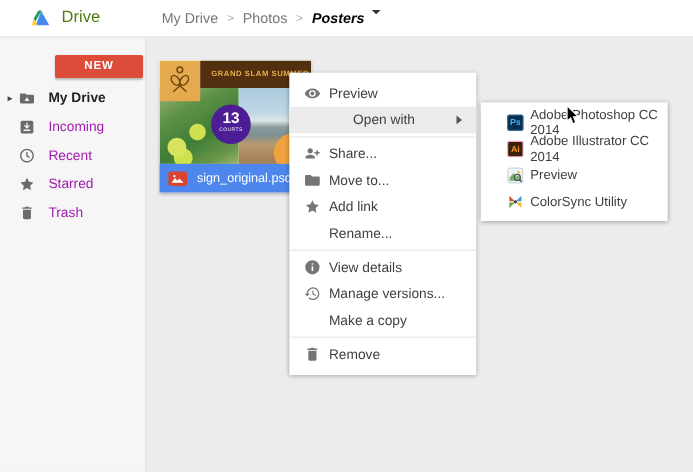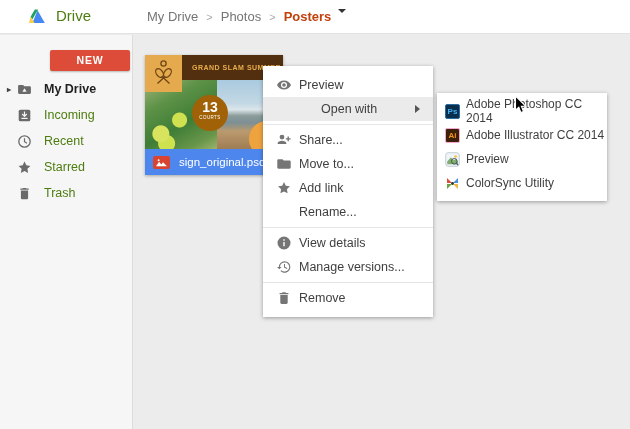--- a/index.html
+++ b/index.html
@@ -13,34 +13,34 @@
 
   
   .header { position:absolute; top:0; left:0; right:0; height:34px; background:#fff;
             border-bottom:1px solid #e2e2e2; z-index:5; }
   .logo { position:absolute; left:29px; top:9px; }
   .app-name { position:absolute; left:56px; top:7px; font-size:15px; color:#4d7c0f; }
   .breadcrumb { position:absolute; left:147px; top:0; height:33px; display:flex; align-items:center;
                 font-size:13px; color:#757575; }
   .crumb { cursor:pointer; }
   .crumb-sep { margin:0 8px; color:#aaa; font-size:11px; }
-  .crumb-current { color:#c2410c; font-weight:bold; display:flex; cursor:pointer; }
+  .crumb-current { color:#000000; font-weight:bold; display:flex; cursor:pointer;font-style:italic; }
   .caret-down { display:inline-block; margin-left:7px; width:0; height:0;
                 border-left:4px solid transparent; border-right:4px solid transparent;
                 border-top:4px solid #333; }
 
   
   .sidebar { position:absolute; top:35px; left:0; width:133px; bottom:0; background:#f6f6f6;
              border-right:1px solid #dcdcdc; }
   .new-btn { position:absolute; left:16px; top:15px; width:80px; height:21px; background:#dd4b39;
              color:#fff; font-size:10.5px; font-weight:bold; letter-spacing:.8px; text-align:center;
              line-height:21px; border-radius:2px; box-shadow:0 1px 2px rgba(0,0,0,.25); cursor:pointer;margin-left:34px; }
   .nav { position:absolute; top:41px; left:0; right:0; }
   .nav-item { height:26px; display:flex; align-items:center; padding-left:7px;
-              font-size:12.5px; color:#4d7c0f; cursor:pointer; }
+              font-size:12.5px; color:#a21caf; cursor:pointer; }
   .nav-item .disc { width:10px; font-size:8px; color:#444; }
   .nav-item .nicon { width:15px; height:15px; margin-right:12px; flex:none; }
   .nav-item.active { font-weight:bold; color:#1f1f1f; }
 
   
   .tile { position:absolute; left:145px; top:55px; width:138px; height:120px; background:#fff;
           box-shadow:0 1px 3px rgba(0,0,0,.3); z-index:1; cursor:pointer; }
   .poster { position:absolute; left:0; top:0; right:0; height:94px; overflow:hidden; background:#fff; }
   .photo-left { position:absolute; left:0; top:25px; width:72px; height:69px;
     background:
@@ -49,21 +49,21 @@
       radial-gradient(circle at 30% 92%, #cde24e 0 8px, rgba(0,0,0,0) 9px),
       linear-gradient(150deg, #a3b57a 0%, #5d9247 30%, #3f7d36 60%, #68964a 85%, #9db36b 100%); }
   .photo-right { position:absolute; left:72px; top:25px; right:0; height:69px;
     background:
       linear-gradient(180deg, #a9cadf 0%, #c3d8e4 34%, #dce6ea 43%, #8a9b99 52%, #7d8f95 62%, #b99a6e 74%, #ad8a5f 88%, #9e7d55 100%); }
   .gold-square { position:absolute; left:0; top:0; width:37px; height:37px; background:#e6aa4e; }
   .banner { position:absolute; left:37px; right:0; top:0; height:25px; background:#52300f;
             color:#e9ad4b; font-size:7px; font-weight:bold; letter-spacing:.5px;
             display:flex; align-items:center; padding-left:10px; white-space:nowrap; overflow:hidden; }
   .badge { position:absolute; border-radius:50%; color:#fff; text-align:center; }
-  .badge-green { left:47px; top:40px; width:36px; height:36px; background:#a16207; padding-top:5px; }
+  .badge-green { left:47px; top:40px; width:36px; height:36px; background:#4c1d95; padding-top:5px; }
   .badge-green .num { font-size:14px; font-weight:bold; line-height:14px; }
   .badge-green .lbl { font-size:4.5px; letter-spacing:.4px; line-height:7px; }
   .badge-orange { left:104px; top:66px; width:36px; height:36px; background:#efa33f; padding-top:6px; }
   .badge-orange .num { font-size:14px; font-weight:bold; line-height:14px; }
   .namebar { position:absolute; left:0; right:0; bottom:0; height:26px; background:#4d86ec;
              display:flex; align-items:center; padding-left:8px; }
   .namebar .fname { color:#fff; font-size:11.5px; margin-left:9px; white-space:nowrap; }
   .ftype-icon { width:17px; height:13px; background:#d8442f; border-radius:2px; flex:none;
                 display:flex; align-items:center; justify-content:center; }
 
@@ -75,21 +75,21 @@
   .menu-item.highlight { background:#ebebeb;gap:22px; }
   .mi-icon { width:16px; height:16px; margin-right:7px; flex:none; }
   .menu-sep { height:1px; background:#e5e5e5; margin:3px 0; }
   .submenu-arrow { position:absolute; right:13px; top:8px; width:0; height:0;
                    border-top:4px solid transparent; border-bottom:4px solid transparent;
                    border-left:5px solid #555; }
 
   
   .submenu { position:absolute; left:437px; top:93px; width:170px; background:#fff;
              box-shadow:0 1px 4px rgba(0,0,0,.35); padding:6px 0; z-index:11; }
-  .submenu-item { height:24px; display:flex; align-items:center; padding-left:8px;
+  .submenu-item { height:24px; display:flex; align-items:center; padding-left:24px;
                   font-size:12px; color:#3f3f3f; cursor:pointer; }
   .si-icon { width:15px; height:15px; margin-right:6px; flex:none; border-radius:2px;
              display:flex; align-items:center; justify-content:center; }
   .ps-icon { background:#0a2f4d; border:1px solid #2b6da3; color:#45aef0;
              font-size:8px; font-weight:bold; }
   .ai-icon { background:#3c2008; border:1px solid #f9a8d4; color:#f7941e;
              font-size:8px; font-weight:bold; }
 
   .cursor { position:absolute; left:514px; top:95px; z-index:20; pointer-events:none; }
 </style>
@@ -275,20 +275,24 @@
 
   <div class="menu-item">
     <span class="mi-icon">
       <svg width="16" height="16" viewBox="0 0 16 16">
           <path fill="#757575" d="M8.6 2.2A5.8 5.8 0 0 0 2.8 8H1l2.3 2.3L5.6 8H4a4.6 4.6 0 1 1 1.3 3.2l-.9.9a5.8 5.8 0 1 0 4.2-9.9zM8 5v3.4l2.9 1.7.5-.9-2.4-1.4V5H8z"></path>
         </svg>
     </span>
     <span>Manage versions...</span>
   </div>
 
+  <div class="menu-item">
+    <span class="mi-icon"></span>
+    <span>Make a copy</span>
+  </div>
 
 
   <div class="menu-sep"></div>
 
   <div class="menu-item">
     <span class="mi-icon">
       <svg width="16" height="16" viewBox="0 0 16 16">
           <path fill="#757575" d="M4.3 12.6c0 .7.6 1.3 1.3 1.3h4.8c.7 0 1.3-.6 1.3-1.3V4.9H4.3v7.7zM12.4 2.9h-2.3l-.7-.7H6.6l-.7.7H3.6v1.3h8.8V2.9z"></path>
         </svg>
     </span>

